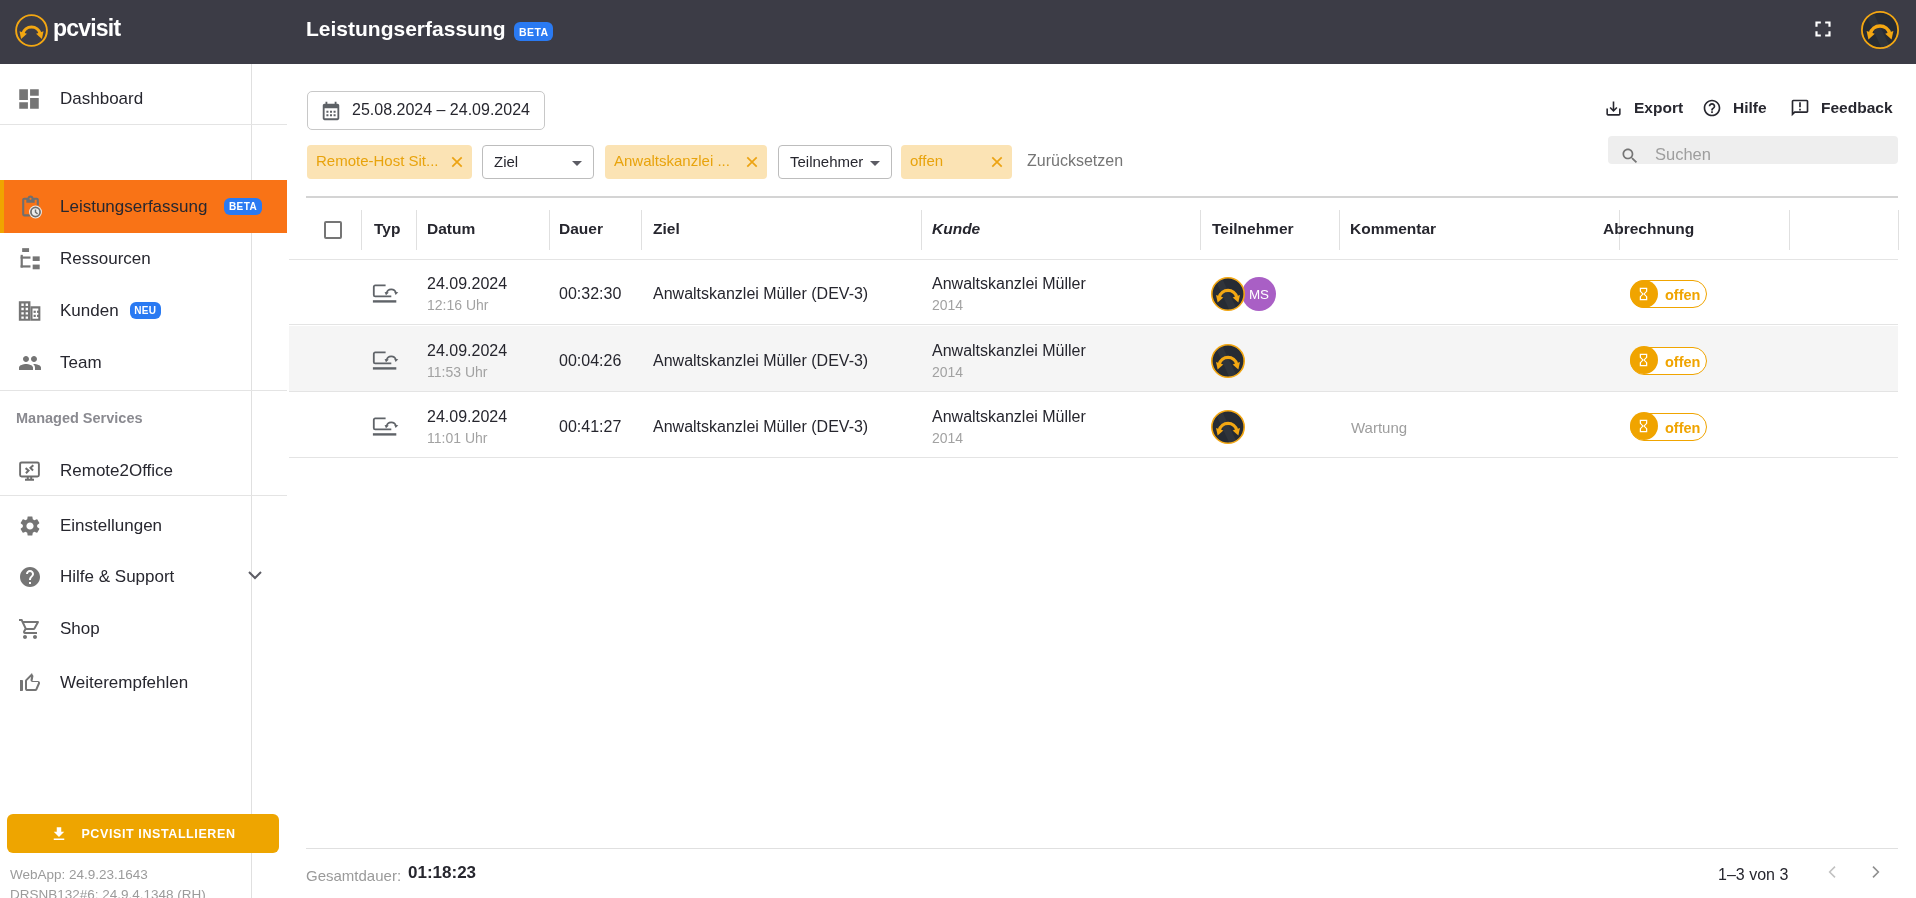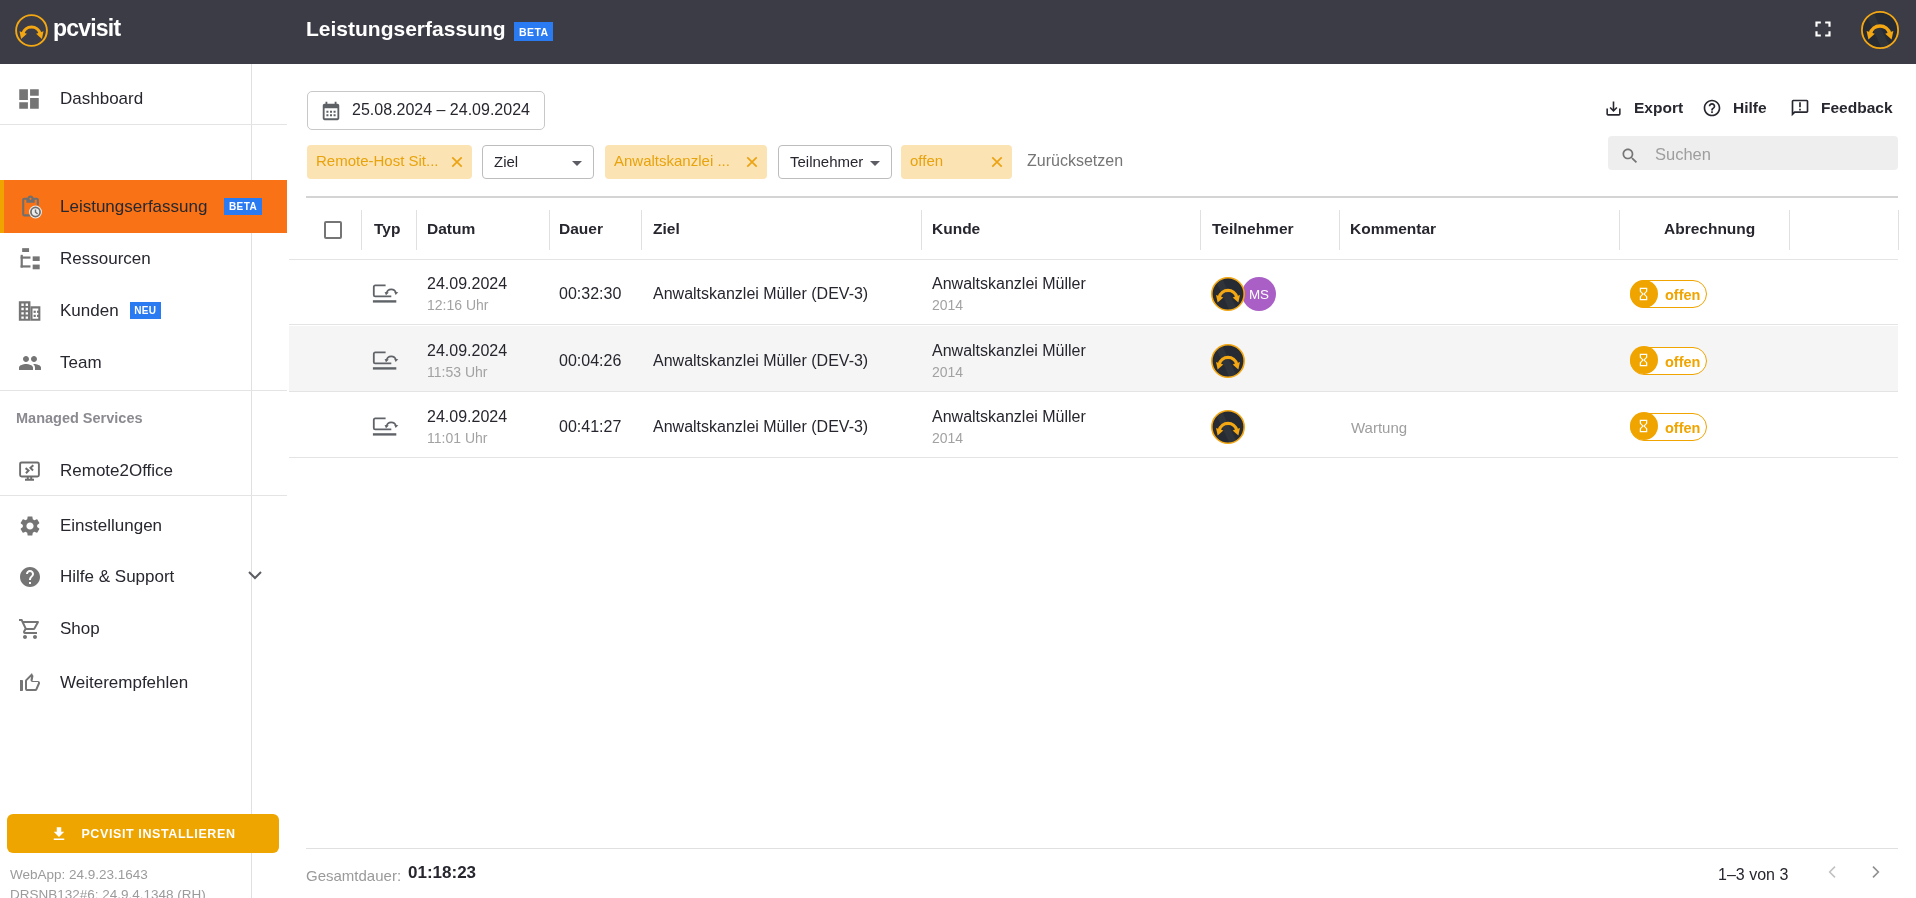--- a/index.html
+++ b/index.html
@@ -6,21 +6,21 @@
   * { margin:0; padding:0; box-sizing:border-box; }
   html,body { width:1916px; height:898px; overflow:hidden; background:#fff;
     font-family:"Liberation Sans", sans-serif; -webkit-font-smoothing:antialiased; }
 
   
   #header { position:absolute; left:0; top:0; width:1916px; height:64px; background:#3c3c46; z-index:10; }
   #logo { position:absolute; left:15px; top:14px; }
   #logoText { position:absolute; left:53px; top:15px; color:#fff; font-size:23px; font-weight:700; letter-spacing:-0.8px; }
   #pageTitle { position:absolute; left:306px; top:17px; color:#fff; font-size:21px; font-weight:700; }
   .betaBadge { display:inline-block; background:#2a7af2; color:#fff; font-size:10.5px; font-weight:700;
-    border-radius:0; padding:3.5px 5px; letter-spacing:0.4px;text-align:right; }
+    border-radius:6px; padding:3.5px 5px; letter-spacing:0.4px;text-align:right; }
   #titleBeta { position:absolute; left:514px; top:22px; }
   #fsIcon { position:absolute; left:1810px; top:16px; }
   #hdrAvatar { position:absolute; left:1861px; top:11px; }
 
   
   #sidebar { position:absolute; left:0; top:64px; width:252px; height:834px; background:#fff;
     border-right:1px solid #e0e0e0; z-index:5; }
   .navItem { position:absolute; left:0; width:287px; height:53px; }
   .navItem .nicon { position:absolute; left:18px; top:50%; transform:translateY(-50%); width:23px; height:23px; }
   .navItem .nlabel { position:absolute; left:60px; top:50%; transform:translateY(-50%);
@@ -48,21 +48,21 @@
   .chip svg.x { position:absolute; right:9px; top:11px; }
   .selChip { position:absolute; top:81px; height:34px; border-radius:4px; background:#fff; border:1px solid #bdbdbd; }
   .selChip .ctxt { position:absolute; left:11px; top:7px; font-size:15px; color:#27272f; white-space:nowrap; }
   .selChip .caret { position:absolute; right:11px; top:15px; width:0; height:0;
     border-left:5px solid transparent; border-right:5px solid transparent; border-top:5px solid #5c5c64; }
   #resetLink { position:absolute; left:738px; top:88px; font-size:16px; color:#757575; }
 
   .topAction { position:absolute; top:32px; height:24px; display:flex; align-items:center; color:#27272f;
     font-size:15.5px; font-weight:700; }
   .topAction svg { margin-right:11px; }
-  #searchBox { position:absolute; left:1319px; top:72px; width:290px; height:34px; background:#eee; border-radius:4px; }
+  #searchBox { position:absolute; left:1319px; top:72px; width:290px; height:28px; background:#eee; border-radius:4px; }
   #searchBox svg { position:absolute; left:12px; top:10px; }
   #searchBox .ph { position:absolute; left:47px; top:9px; font-size:16.5px; color:#9e9e9e; }
 
   #filterDivider { position:absolute; left:17px; top:132px; width:1592px; height:2px; background:#d4d4d4; }
 
   
   .colSep { position:absolute; width:1px; height:40px; top:146px; background:#e0e0e0; }
   .th { position:absolute; top:156px; font-size:15.5px; font-weight:700; color:#26262e; white-space:nowrap; }
   #cbox { position:absolute; left:35px; top:157px; width:18px; height:18px; border:2px solid #757575; border-radius:2px; }
   .row { position:absolute; left:0; width:1609px; height:66px; border-bottom:1px solid #e4e4e4; }
@@ -274,24 +274,24 @@
   <div class="colSep" style="left:911px;"></div>
   <div class="colSep" style="left:1050px;"></div>
   <div class="colSep" style="left:1330px;"></div>
   <div class="colSep" style="left:1500px;"></div>
   <div class="colSep" style="left:1609px;"></div>
   <div id="cbox"></div>
   <div class="th" style="left:85px;">Typ</div>
   <div class="th" style="left:138px;">Datum</div>
   <div class="th" style="left:270px;">Dauer</div>
   <div class="th" style="left:364px;">Ziel</div>
-  <div class="th" style="left:643px;">Kunde</div>
+  <div class="th" style="left:643px;font-style:italic;">Kunde</div>
   <div class="th" style="left:923px;">Teilnehmer</div>
   <div class="th" style="left:1061px;">Kommentar</div>
-  <div class="th" style="left:1375px;">Abrechnung</div>
+  <div class="th" style="left:1314px;">Abrechnung</div>
 
   <div class="row" style="top:195px; border-top:1px solid #e4e4e4;">
     <svg class="cell" style="left:83px;" width="27" height="22" viewBox="0 0 27 22" fill="none" stroke="#5f6368">
       <path d="M13.6 2.4 H3.2 a1.4 1.4 0 0 0 -1.4 1.4 V12 a1.4 1.4 0 0 0 1.4 1.4 H19.3" stroke-width="1.8"></path>
       <path d="M0.9 18.4 h23.4" stroke-width="2.4"></path>
       <path d="M14.6 10.2 a4.8 4.8 0 0 1 9.3 -0.4" stroke-width="1.6"></path>
       <path d="M12.6 8.9 l4.2 0.6 -2.8 2.8 z" fill="#5f6368" stroke="none"></path>
       <path d="M22.2 8.7 l4.1 0.6 -2.7 2.8 z" fill="#5f6368" stroke="none"></path>
     </svg>
     <div class="cell" style="left:138px;">

